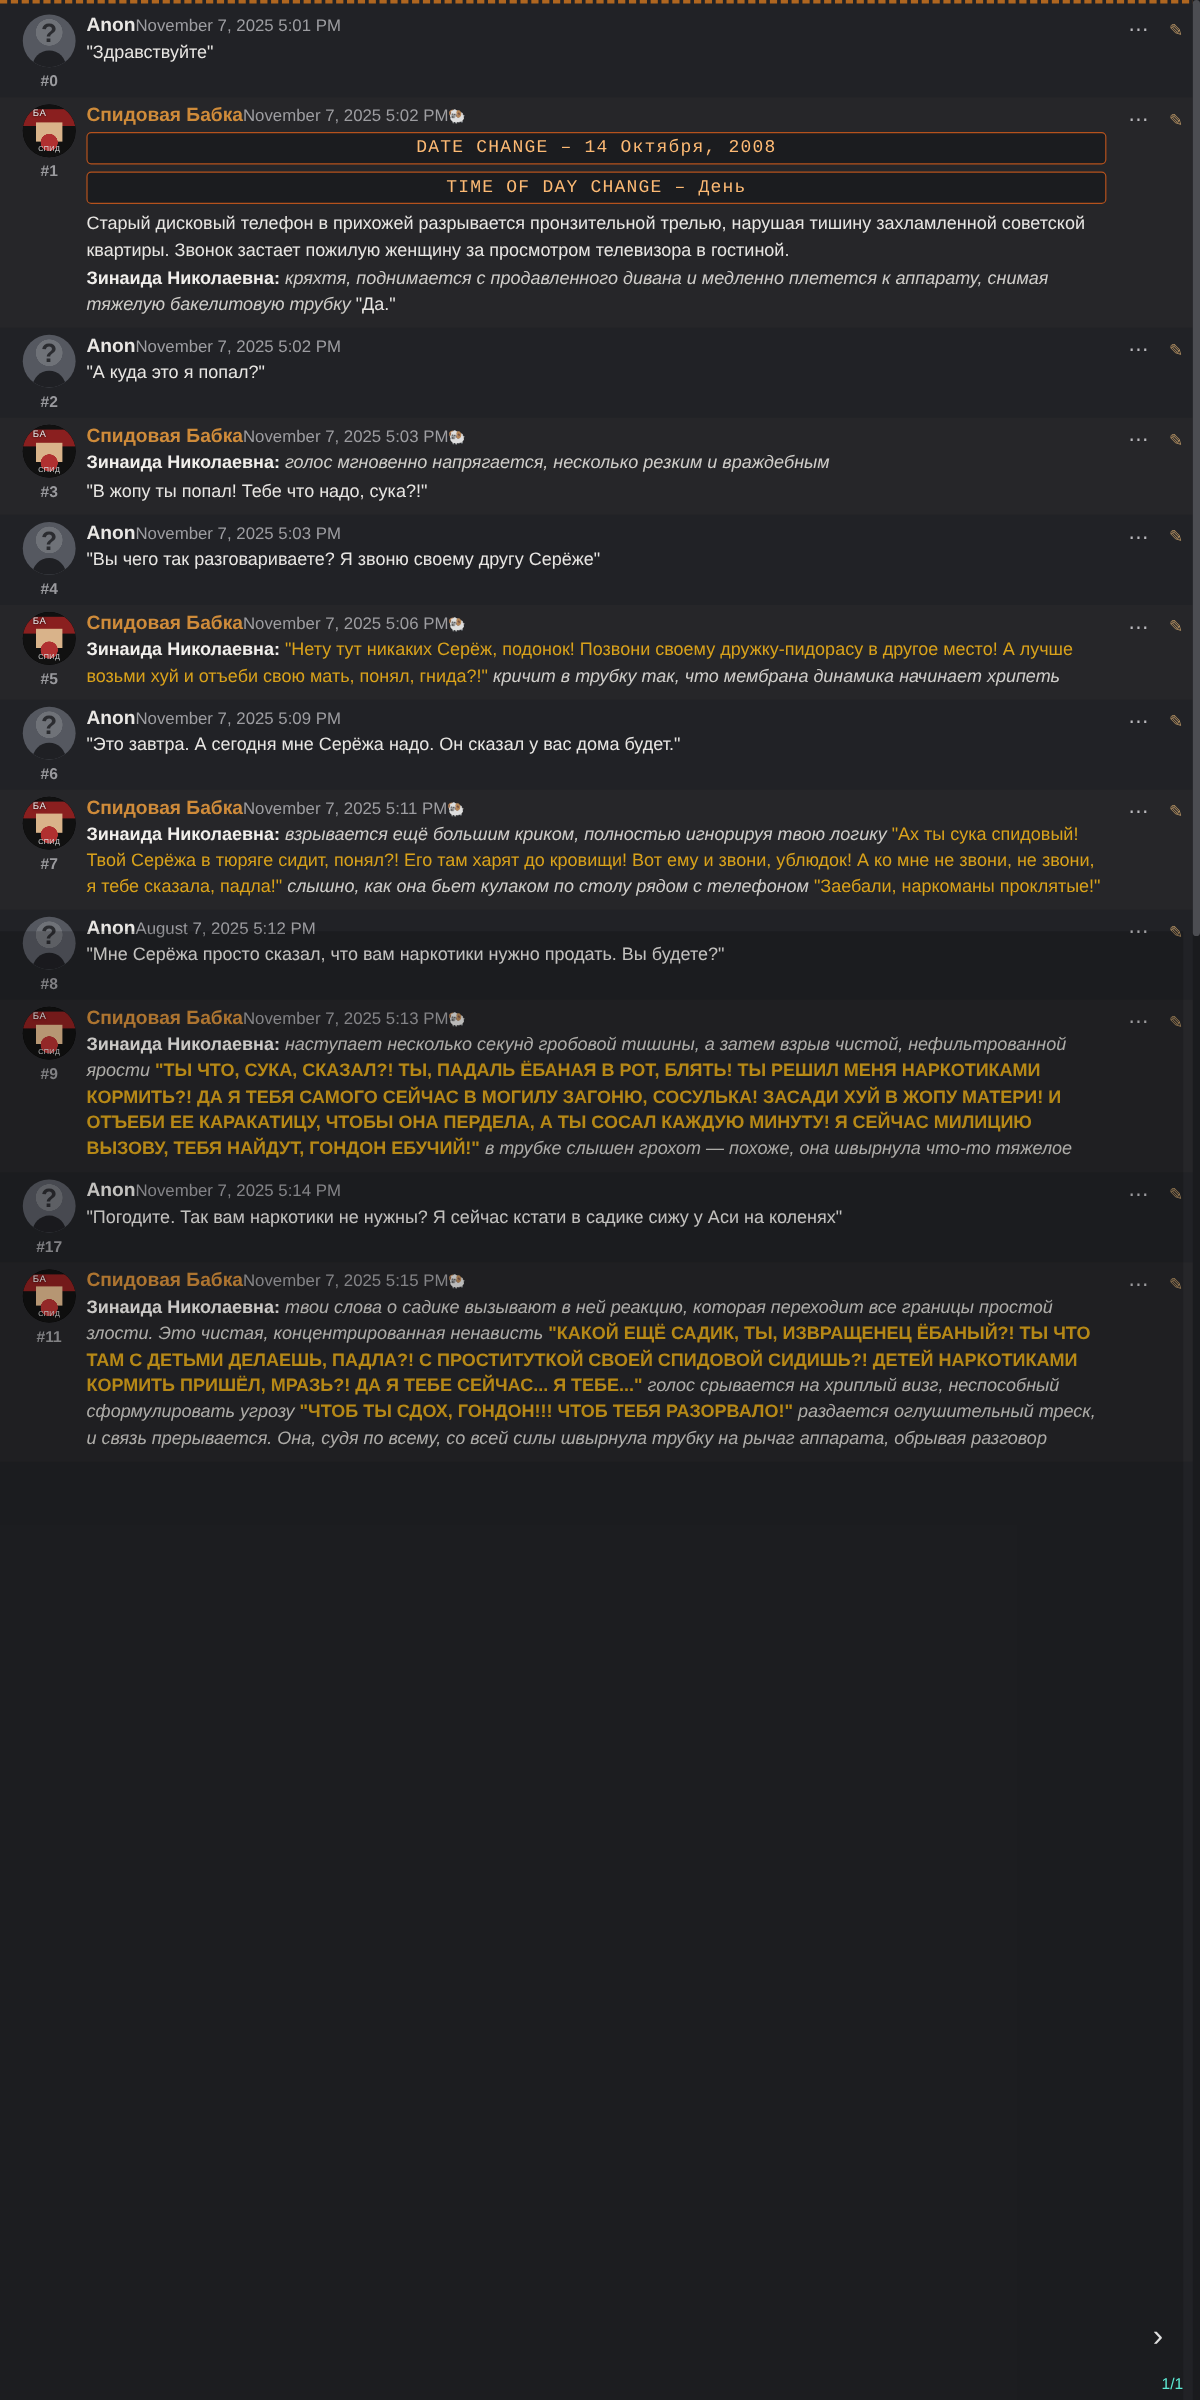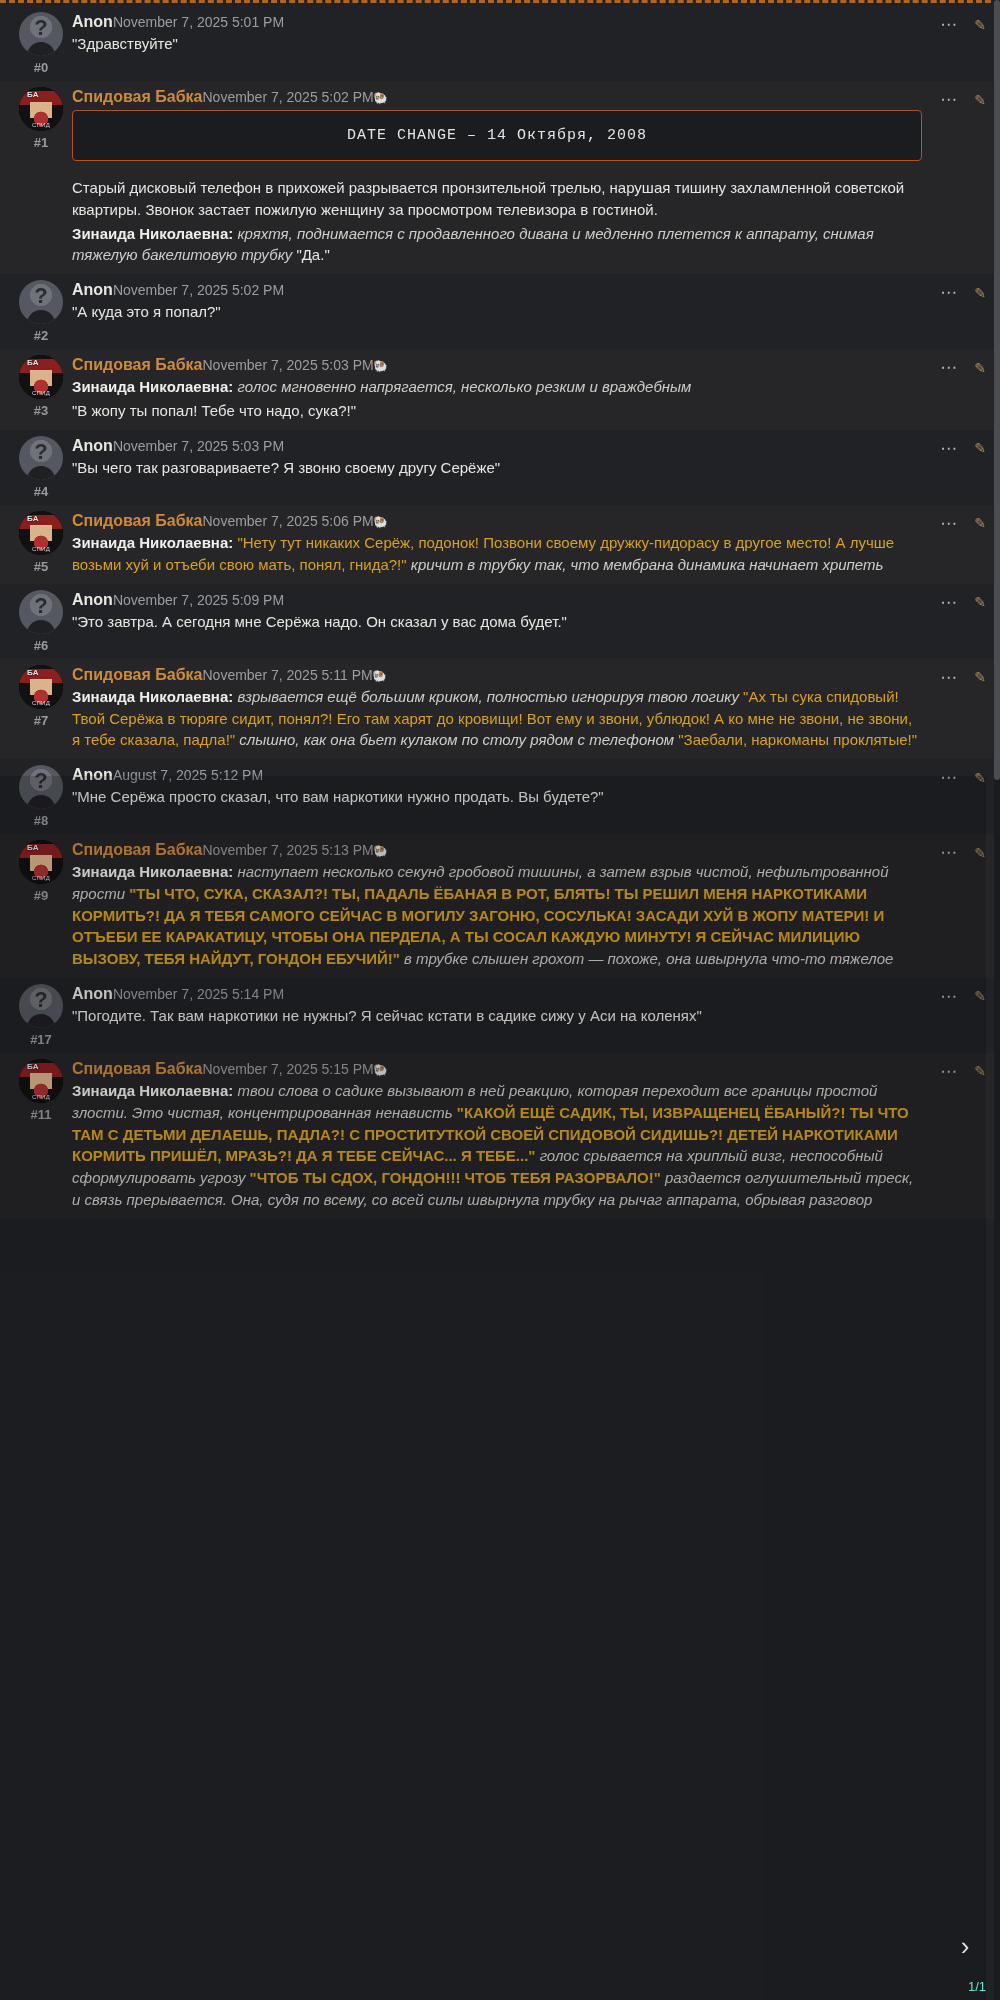--- a/index.html
+++ b/index.html
@@ -81,21 +81,21 @@
       linear-gradient(#d9b38a 0 0) no-repeat 50% 52% / 22px 16px,
       linear-gradient(#8a1f1f 0 0) no-repeat 50% 14% / 44px 14px,
       #111;
   }
   .avatar.babka .txt {
     position: absolute;
     top: 2px; left: 0; right: 16px;
     text-align: center;
     color: #e7e7e7;
     font-size: 8px;
-    font-weight: bold;
+    font-weight: normal;
     letter-spacing: .5px;
     text-shadow: 0 0 2px #000;
   }
   .avatar.babka .txt2 {
     position: absolute;
     bottom: 3px; left: 0; right: 0;
     text-align: center;
     color: #d7d7d7;
     font-size: 6px;
     letter-spacing: .3px;
@@ -133,27 +133,27 @@
   .txt p { margin: 0 0 2px 0; }
   .quote { color: #e8e6e3; }
   .narr { font-style: italic; color: #cfcdc9; }
   .speaker { font-weight: bold; color: #f1efec; }
   .yell { color: #d9a21b; font-weight: bold; }
   .yell-q { color: #d9a21b; }
   .banner {
     border: 1px solid #b5521d;
     border-radius: 4px;
     background: #1b1c1f;
-    color: #e5e5e5;
+    color: #fdba74;
     font-family: "Liberation Mono", monospace;
     font-size: 15px;
     letter-spacing: 1px;
     text-align: center;
-    padding: 16px 4px;
-    margin: 4px 0 16px 0;
+    padding: 4px 4px;
+    margin: 4px 0 6px 0;
   }
   .actions {
     position: absolute;
     right: 14px;
     top: 10px;
     display: flex;
     gap: 16px;
     align-items: center;
     color: #b9b8bc;
   }
@@ -236,20 +236,21 @@
           </div>
           <div class="idx">#1</div>
         </div>
         <div class="body">
           <div class="hdr">
             <span class="author babka">Спидовая Бабка</span>
             <span class="ts">November 7, 2025 5:02 PM</span>
             <span class="bot-mark">🐏</span>
           </div>
           <div class="banner">DATE CHANGE – 14 Октября, 2008</div>
+          <div class="banner">TIME OF DAY CHANGE – День</div>
           <div class="txt">
             <p><span>Старый дисковый телефон в прихожей разрывается пронзительной трелью, нарушая тишину захламленной советской квартиры. Звонок застает пожилую женщину за просмотром телевизора в гостиной.</span></p>
             <p><span class="speaker">Зинаида Николаевна:</span> <span class="narr">кряхтя, поднимается с продавленного дивана и медленно плетется к аппарату, снимая тяжелую бакелитовую трубку</span> <span class="quote">"Да."</span></p>
           </div>
         </div>
         <div class="actions">
           <span class="dots">⋯</span>
           <span class="pencil">✎</span>
         </div>
       </div>

